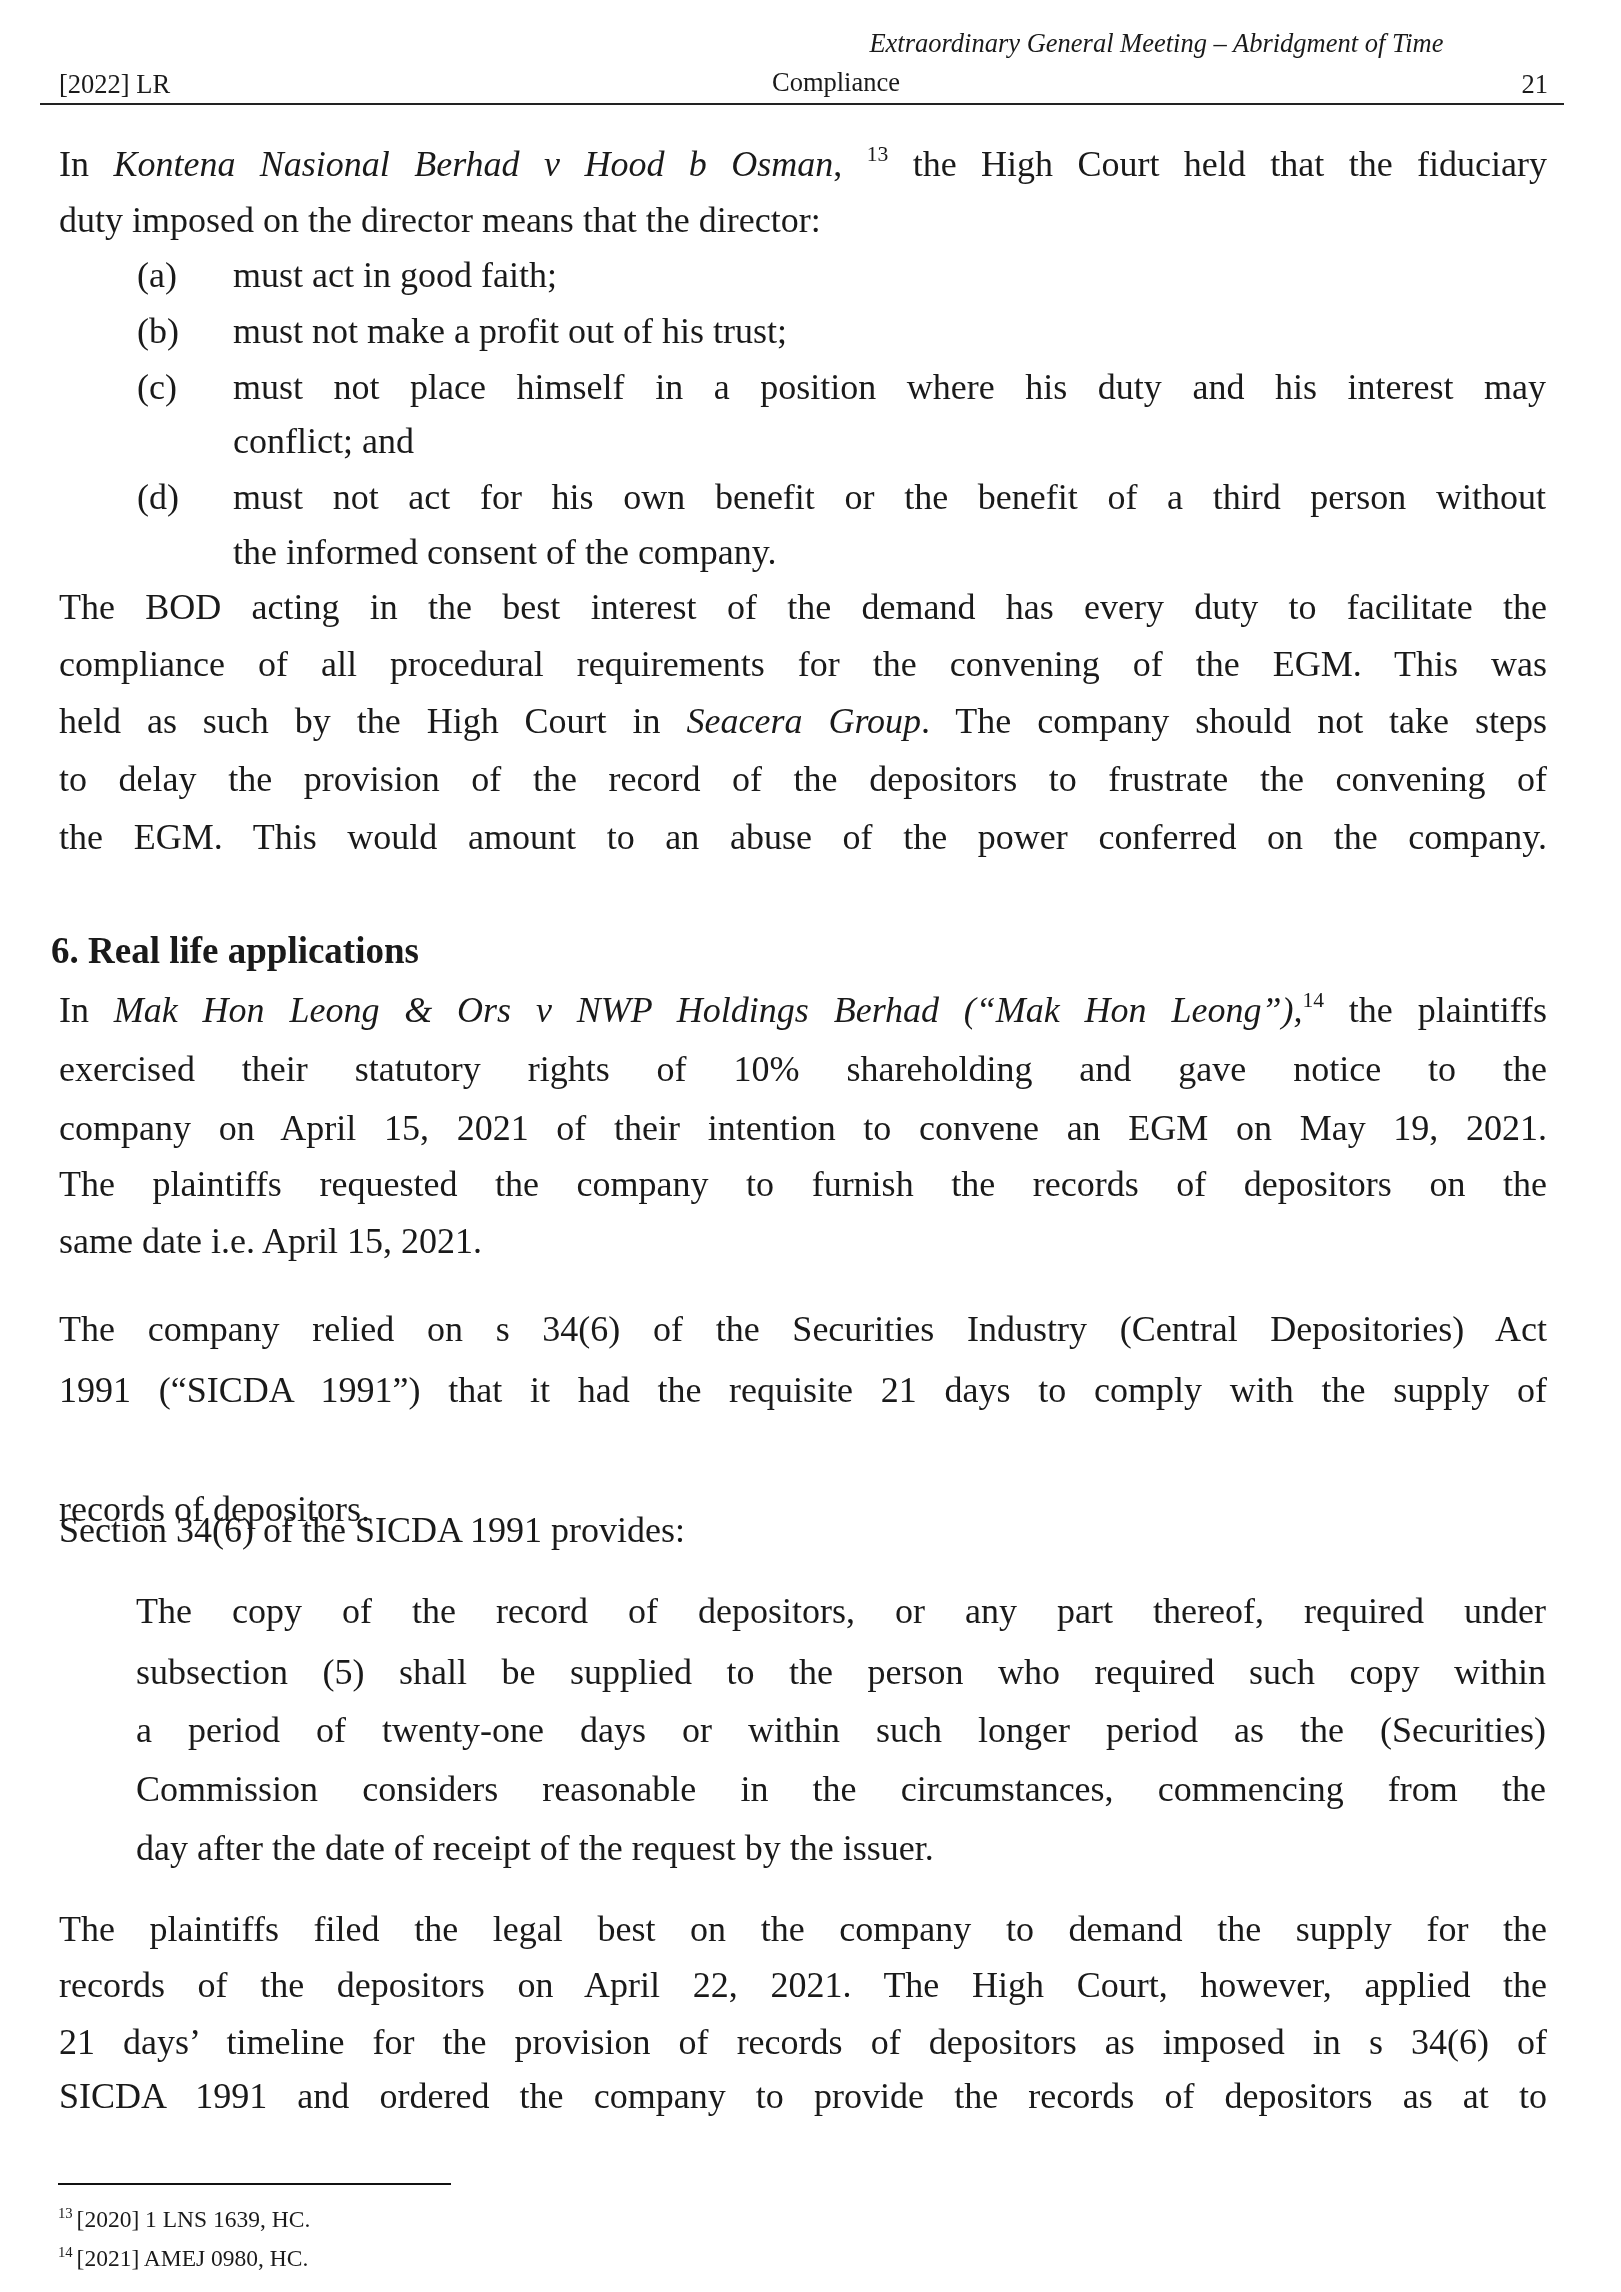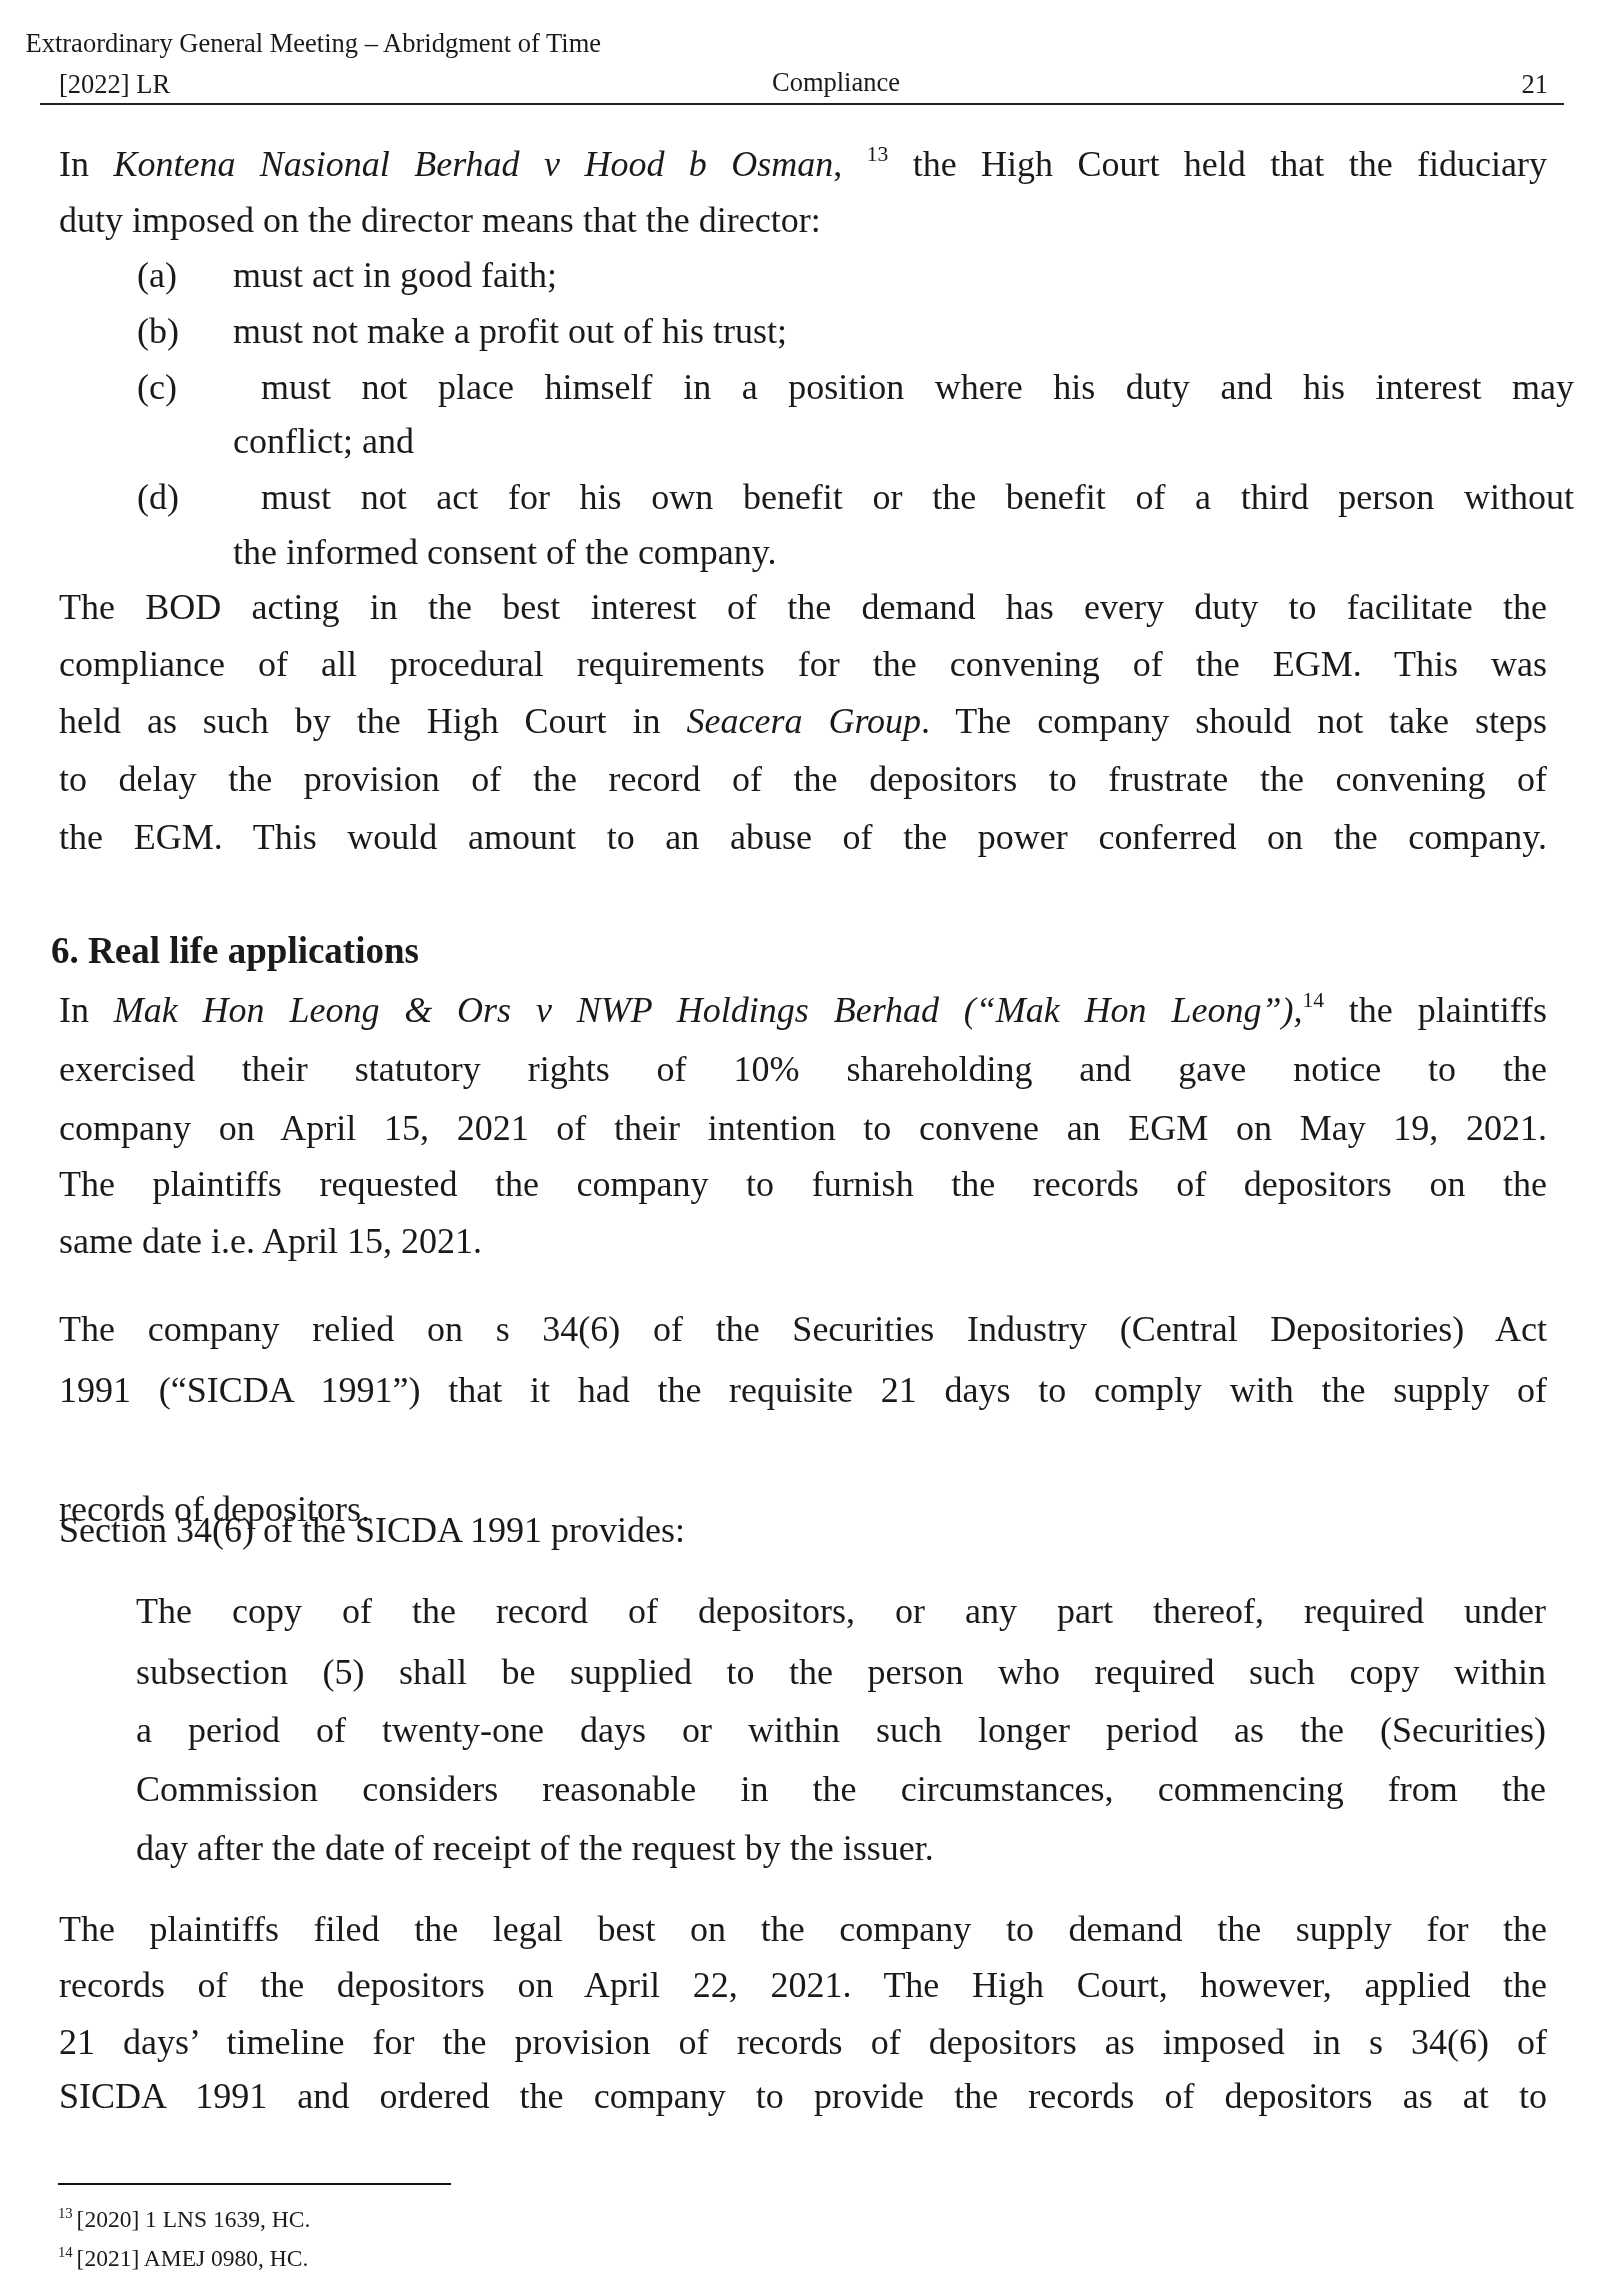--- a/index.html
+++ b/index.html
@@ -1,32 +1,32 @@
 <!DOCTYPE html>
 <html><head>
 <meta charset="utf-8">
 <style>
   html,body{margin:0;padding:0;background:#ffffff;}
   body{width:1621px;height:2293px;position:relative;overflow:hidden;
        font-family:"Liberation Serif","DejaVu Serif",serif;color:#1a1a1a;}
   .hdr{position:absolute;font-size:26.5px;line-height:1;white-space:nowrap;}
   .hdr-left{left:59px;top:71px;}
   .hdr-right{left:1509px;top:71px;width:39px;text-align:right;}
-  .hdr-title{left:0;width:1418px;text-align:left;top:30px;}
+  .hdr-title{left:0;width:1418px;text-align:right;top:30px;font-style:italic;}
   .hdr-title2{left:0;width:1621px;text-align:center;top:69px;}
   .hdr-title span{position:relative;left:25.5px;}
   .hdr-title2 span{position:relative;left:25.5px;}
   .rule{position:absolute;left:40px;width:1524px;top:103px;height:0;border-top:2px solid #222;}
   .ln{position:absolute;left:59px;width:1488px;font-size:36px;line-height:1;white-space:nowrap;}
   .ln.j{text-align:justify;text-align-last:justify;white-space:normal;}
   .ln i,.ln em{font-style:italic;}
   .ln .sup{font-size:21.6px;position:relative;top:-14.7px;}
   .lbl{position:absolute;left:137px;font-size:36px;line-height:1;}
   .item{position:absolute;left:233px;width:1313px;font-size:36px;line-height:1;white-space:nowrap;}
-  .item.j{text-align:justify;text-align-last:justify;white-space:normal;margin-left:28px;}
+  .item.j{text-align:justify;text-align-last:justify;white-space:normal;}
   .q{position:absolute;left:136px;width:1410px;font-size:36px;line-height:1;white-space:nowrap;}
   .q.j{text-align:justify;text-align-last:justify;white-space:normal;}
   .heading{position:absolute;left:51px;font-size:37px;font-weight:bold;line-height:1;white-space:nowrap;}
   .fnrule{position:absolute;left:58px;width:393px;top:2183px;border-top:2px solid #111;}
   .fn{position:absolute;left:58px;font-size:23.5px;line-height:1;white-space:nowrap;}
   .fn .fnum{font-size:14.7px;position:relative;top:-8.8px;margin-right:3.9px;}
 </style>
 </head>
 <body>
 

